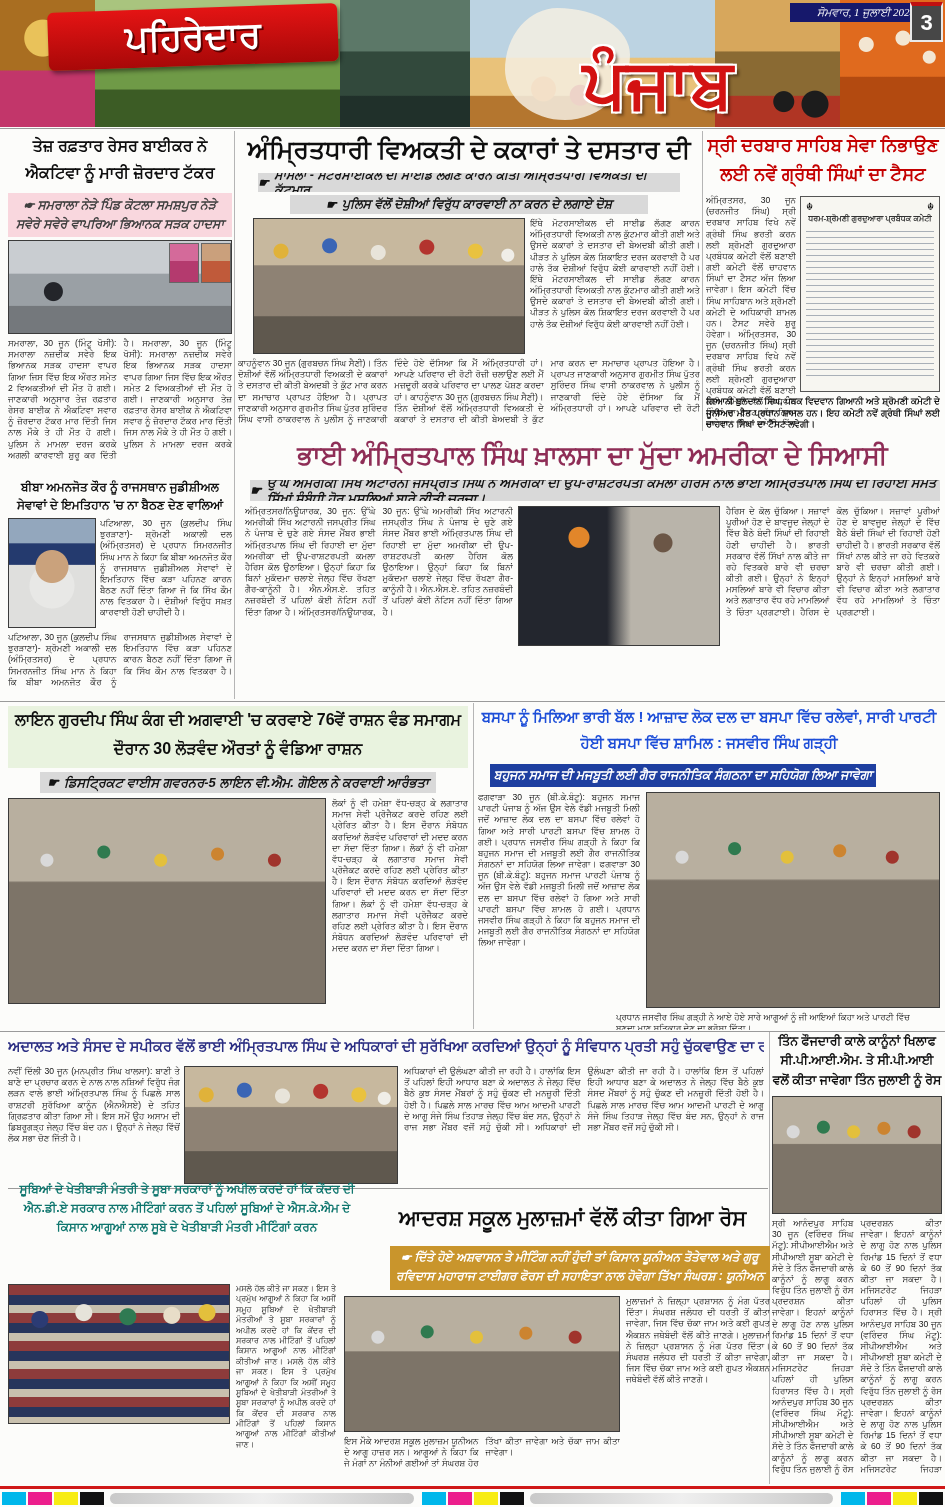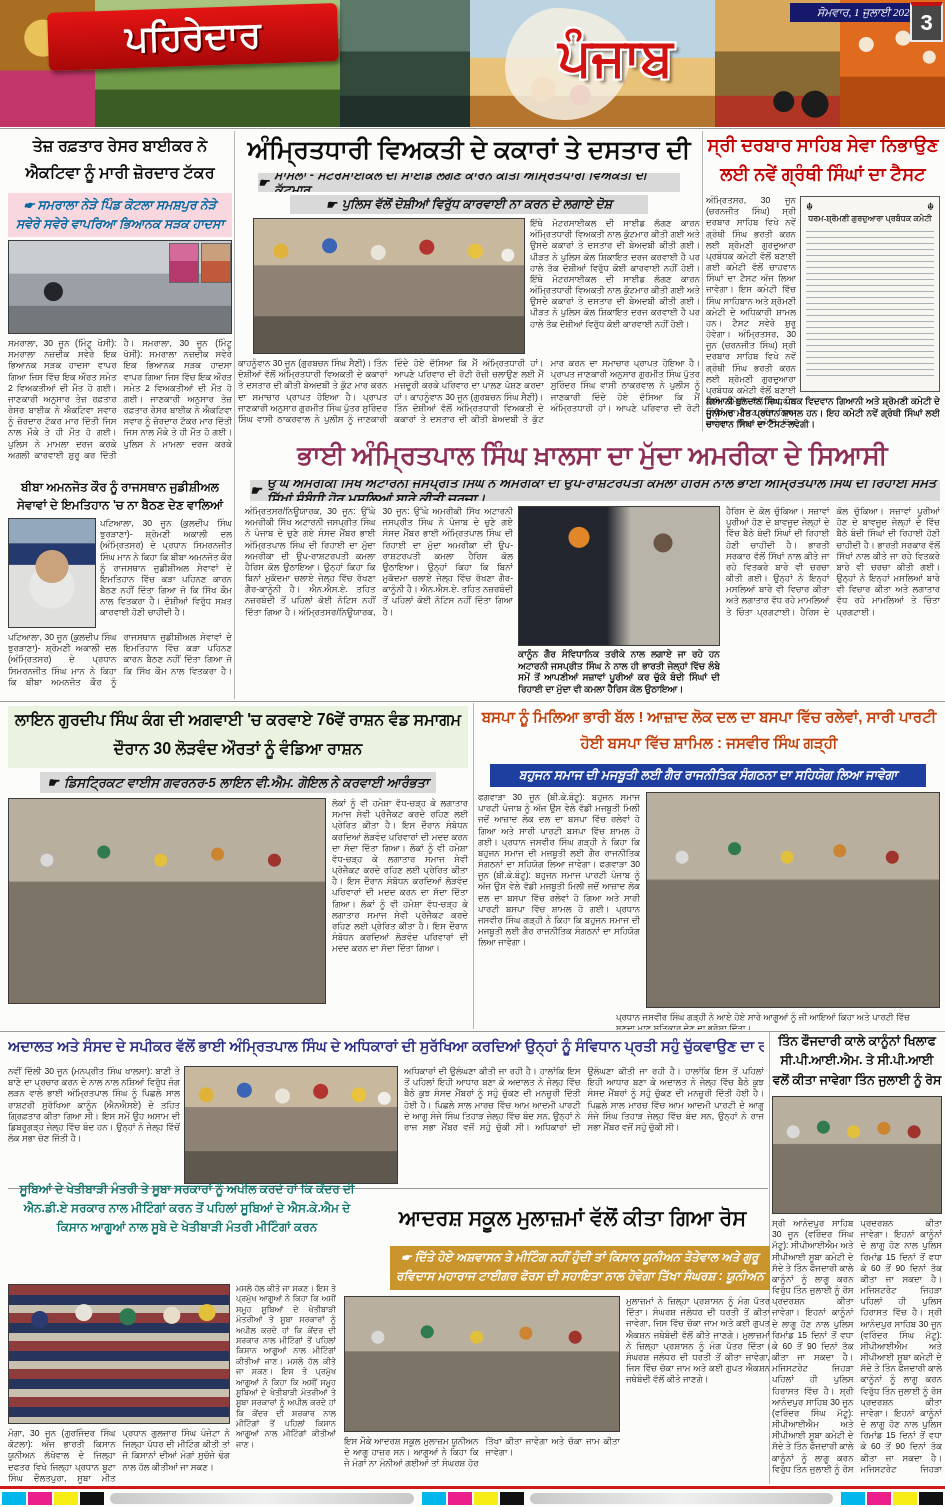--- a/index.html
+++ b/index.html
@@ -7,21 +7,21 @@
   #page{position:relative;width:945px;height:1507px;margin:0 auto;background:#fcfcfa;
         font-family:"Liberation Sans",sans-serif;overflow:hidden}
   .abs{position:absolute}
   .hl{font-weight:bold;text-align:center;color:#0e0e0e;line-height:1.45}
   .bodytxt{font-size:8.6px;line-height:1.3;text-align:justify;color:#151515;overflow:hidden}
   .c2{column-count:2;column-gap:7px}
   .c3{column-count:3;column-gap:7px}
   .cap{font-size:9px;font-weight:bold;line-height:1.28;text-align:justify;color:#111;overflow:hidden}
   .bar{display:flex;align-items:center;justify-content:center;gap:5px;font-weight:bold;font-style:italic;overflow:hidden}
   .greybar{background:#d9d9d9;color:#141414;font-size:12.5px}
-  .pinkbox{background:#f9d7de;color:#0369a1;font-weight:bold;font-style:italic;
+  .pinkbox{background:#f9d7de;color:#404040;font-weight:bold;font-style:italic;
            font-size:12.5px;text-align:center;line-height:1.55;padding:3px 4px;overflow:hidden}
   .bluebar{background:#1e3fa0;color:#fff;font-size:12.5px}
   .orangebar{background:#c9952c;color:#fff;font-size:12px;line-height:1.6;text-align:center;
              font-weight:bold;font-style:italic;padding:2px 6px;overflow:hidden}
   .ph{border:1px solid #3b3b3b;overflow:hidden}
   .ph-street{background:
      radial-gradient(circle at 20% 55%, #23252a 0 9px, transparent 10px),
      linear-gradient(180deg,#c9cdd1 0 35%,#9aa0a5 36% 70%,#74787c 71% 100%)}
   .ph-people{background:
      radial-gradient(circle at 10% 24%, #e0b23a 0 7px, transparent 8px),
@@ -73,21 +73,21 @@
     <div class="abs" style="left:0;top:0;width:95px;height:127px;background:radial-gradient(circle at 45% 30%,#e9c25a 0 18px,transparent 19px),linear-gradient(180deg,#a96e21 0 55%,#c2366a 56% 100%)"></div>
     <div class="abs" style="left:95px;top:0;width:245px;height:127px;background:radial-gradient(circle at 55% 35%,#d8902b 0 9px,transparent 10px),radial-gradient(circle at 75% 40%,#4f7ec2 0 8px,transparent 9px),linear-gradient(180deg,#a9c47e 0 30%,#6f9a47 31% 70%,#3c5c25 71% 100%)"></div>
     <div class="abs" style="left:340px;top:0;width:130px;height:127px;background:linear-gradient(180deg,#5c7868 0 40%,#32493c 41% 75%,#20302a 76% 100%)"></div>
     <div class="abs" style="left:470px;top:0;width:245px;height:127px;background:radial-gradient(circle at 30% 70%,#e8903a 0 12px,transparent 13px),radial-gradient(circle at 45% 75%,#c23a3a 0 10px,transparent 11px),linear-gradient(180deg,#bcd3e2 0 45%,#e9c27a 46% 75%,#b4762f 76% 100%)"></div>
     <div class="abs" style="left:715px;top:0;width:125px;height:127px;background:radial-gradient(circle at 55% 80%,#1c1c1c 0 10px,transparent 11px),radial-gradient(circle at 80% 82%,#1c1c1c 0 13px,transparent 14px),linear-gradient(180deg,#d7a75c 0 40%,#8a6a33 41% 75%,#b03524 76% 100%)"></div>
     <div class="abs" style="left:840px;top:0;width:105px;height:127px;background:radial-gradient(circle at 25% 35%,#f3e6d2 0 7px,transparent 8px),radial-gradient(circle at 60% 30%,#f3e6d2 0 7px,transparent 8px),radial-gradient(circle at 85% 45%,#f3e6d2 0 6px,transparent 7px),linear-gradient(180deg,#e06a1e 0 60%,#b34a10 61% 100%)"></div>
     <div class="abs" style="left:505px;top:8px;width:125px;height:112px;background:#f4efe2;opacity:.85;border-radius:42% 58% 52% 48%/55% 42% 58% 45%"></div>
     <div class="abs" style="left:48px;top:8px;width:290px;height:58px;background:linear-gradient(180deg,#e41414,#a80808);transform:rotate(-2deg);display:flex;align-items:center;justify-content:center;border-radius:6px;box-shadow:2px 3px 4px rgba(0,0,0,.45)">
       <span style="color:#fff;font-weight:bold;font-size:36px;text-shadow:2px 2px 0 #5c0000">ਪਹਿਰੇਦਾਰ</span>
     </div>
-    <div class="abs masttitle" style="left:498px;top:21px;width:235px;height:100px;font-size:52px;text-align:center;line-height:1.4">ਪੰਜਾਬ</div>
+    <div class="abs masttitle" style="left:498px;top:36px;width:235px;height:100px;font-size:68px;text-align:right;line-height:1.4">ਪੰਜਾਬ</div>
     <div class="abs" style="left:790px;top:3px;width:152px;height:19px;background:#16186b;display:flex;align-items:center;justify-content:center">
       <span style="color:#fff;font-size:11px;font-style:italic;font-family:'Liberation Serif',serif">ਸੋਮਵਾਰ, 1 ਜੁਲਾਈ 2024</span>
     </div>
     <div class="abs" style="left:910px;top:2px;width:33px;height:40px;background:#474747;border:2px solid #e9e9e9;border-top:4px solid #c01010;display:flex;align-items:center;justify-content:center">
       <span style="color:#fff;font-weight:bold;font-size:22px">3</span>
     </div>
   </div>
   <div class="abs hrule" style="left:0;top:128px;width:945px"></div>
 
   <div class="abs vrule" style="left:234px;top:131px;height:568px"></div>
@@ -134,57 +134,55 @@
   </div>
   <div class="abs cap" style="left:706px;top:396px;width:234px;height:38px">ਗਿਆਨੀ ਬੁਲਦਾਨ ਸਿੰਘ, ਪੰਥਕ ਵਿਦਵਾਨ ਗਿਆਨੀ ਅਤੇ ਸ਼੍ਰੋਮਣੀ ਕਮੇਟੀ ਦੇ ਜੂਨੀਅਰ ਮੀਤ ਪ੍ਰਧਾਨ ਸ਼ਾਮਲ ਹਨ। ਇਹ ਕਮੇਟੀ ਨਵੇਂ ਗ੍ਰੰਥੀ ਸਿੰਘਾਂ ਲਈ ਚਾਹਵਾਨ ਸਿੰਘਾਂ ਦਾ ਟੈਸਟ ਲਵੇਗੀ।</div>
 
   <div class="abs hl" style="left:245px;top:436px;width:695px;height:40px;font-size:26px;line-height:1.5;color:#8e2d56;overflow:hidden">ਭਾਈ ਅੰਮ੍ਰਿਤਪਾਲ ਸਿੰਘ ਖ਼ਾਲਸਾ ਦਾ ਮੁੱਦਾ ਅਮਰੀਕਾ ਦੇ ਸਿਆਸੀ ਗਲਿਆਰਿਆਂ ਵਿੱਚ ਪਹੁੰਚਿਆ</div>
   <div class="abs bar greybar" style="left:250px;top:480px;width:690px;height:21px;font-size:13px">
     <span>☛</span>
     <span>ਉੱਘੇ ਅਮਰੀਕੀ ਸਿੱਖ ਅਟਾਰਨੀ ਜਸਪ੍ਰੀਤ ਸਿੰਘ ਨੇ ਅਮਰੀਕਾ ਦੀ ਉਪ-ਰਾਸ਼ਟਰਪਤੀ ਕਮਲਾ ਹੈਰਿਸ ਨਾਲ ਭਾਈ ਅੰਮ੍ਰਿਤਪਾਲ ਸਿੰਘ ਦੀ ਰਿਹਾਈ ਸਮੇਤ ਸਿੱਖਾਂ ਸੰਬੰਧੀ ਹੋਰ ਮਸਲਿਆਂ ਬਾਰੇ ਕੀਤੀ ਚਰਚਾ।</span>
   </div>
   <div class="abs bodytxt c2" style="left:245px;top:506px;width:268px;height:190px">ਅੰਮ੍ਰਿਤਸਰ/ਨਿਊਯਾਰਕ, 30 ਜੂਨ: ਉੱਘੇ ਅਮਰੀਕੀ ਸਿੱਖ ਅਟਾਰਨੀ ਜਸਪ੍ਰੀਤ ਸਿੰਘ ਨੇ ਪੰਜਾਬ ਦੇ ਚੁਣੇ ਗਏ ਸੰਸਦ ਮੈਂਬਰ ਭਾਈ ਅੰਮ੍ਰਿਤਪਾਲ ਸਿੰਘ ਦੀ ਰਿਹਾਈ ਦਾ ਮੁੱਦਾ ਅਮਰੀਕਾ ਦੀ ਉਪ-ਰਾਸ਼ਟਰਪਤੀ ਕਮਲਾ ਹੈਰਿਸ ਕੋਲ ਉਠਾਇਆ। ਉਨ੍ਹਾਂ ਕਿਹਾ ਕਿ ਬਿਨਾਂ ਮੁਕੱਦਮਾ ਚਲਾਏ ਜੇਲ੍ਹ ਵਿੱਚ ਰੱਖਣਾ ਗੈਰ-ਕਾਨੂੰਨੀ ਹੈ। ਐਨ.ਐਸ.ਏ. ਤਹਿਤ ਨਜ਼ਰਬੰਦੀ ਤੋਂ ਪਹਿਲਾਂ ਕੋਈ ਨੋਟਿਸ ਨਹੀਂ ਦਿੱਤਾ ਗਿਆ ਹੈ। ਅੰਮ੍ਰਿਤਸਰ/ਨਿਊਯਾਰਕ, 30 ਜੂਨ: ਉੱਘੇ ਅਮਰੀਕੀ ਸਿੱਖ ਅਟਾਰਨੀ ਜਸਪ੍ਰੀਤ ਸਿੰਘ ਨੇ ਪੰਜਾਬ ਦੇ ਚੁਣੇ ਗਏ ਸੰਸਦ ਮੈਂਬਰ ਭਾਈ ਅੰਮ੍ਰਿਤਪਾਲ ਸਿੰਘ ਦੀ ਰਿਹਾਈ ਦਾ ਮੁੱਦਾ ਅਮਰੀਕਾ ਦੀ ਉਪ-ਰਾਸ਼ਟਰਪਤੀ ਕਮਲਾ ਹੈਰਿਸ ਕੋਲ ਉਠਾਇਆ। ਉਨ੍ਹਾਂ ਕਿਹਾ ਕਿ ਬਿਨਾਂ ਮੁਕੱਦਮਾ ਚਲਾਏ ਜੇਲ੍ਹ ਵਿੱਚ ਰੱਖਣਾ ਗੈਰ-ਕਾਨੂੰਨੀ ਹੈ। ਐਨ.ਐਸ.ਏ. ਤਹਿਤ ਨਜ਼ਰਬੰਦੀ ਤੋਂ ਪਹਿਲਾਂ ਕੋਈ ਨੋਟਿਸ ਨਹੀਂ ਦਿੱਤਾ ਗਿਆ ਹੈ।</div>
   <div class="abs ph ph-indoor" style="left:518px;top:506px;width:202px;height:140px"></div>
-  <div class="abs cap" style="left:518px;top:649px;width:202px;height:47px">ਕਾਨੂੰਨ ਗੈਰ ਸੰਵਿਧਾਨਿਕ ਤਰੀਕੇ ਨਾਲ ਲਗਾਏ ਜਾ ਰਹੇ ਹਨ ਅਟਾਰਨੀ ਜਸਪ੍ਰੀਤ ਸਿੰਘ ਨੇ ਨਾਲ ਹੀ ਭਾਰਤੀ ਜੇਲ੍ਹਾਂ ਵਿੱਚ ਲੰਬੇ ਸਮੇਂ ਤੋਂ ਆਪਣੀਆਂ ਸਜ਼ਾਵਾਂ ਪੂਰੀਆਂ ਕਰ ਚੁੱਕੇ ਬੰਦੀ ਸਿੰਘਾਂ ਦੀ ਰਿਹਾਈ ਦਾ ਮੁੱਦਾ ਵੀ ਕਮਲਾ ਹੈਰਿਸ ਕੋਲ ਉਠਾਇਆ।</div>
   <div class="abs bodytxt c2" style="left:726px;top:506px;width:214px;height:190px">ਹੈਰਿਸ ਦੇ ਕੋਲ ਚੁੱਕਿਆ। ਸਜ਼ਾਵਾਂ ਪੂਰੀਆਂ ਹੋਣ ਦੇ ਬਾਵਜੂਦ ਜੇਲ੍ਹਾਂ ਦੇ ਵਿੱਚ ਬੈਠੇ ਬੰਦੀ ਸਿੰਘਾਂ ਦੀ ਰਿਹਾਈ ਹੋਣੀ ਚਾਹੀਦੀ ਹੈ। ਭਾਰਤੀ ਸਰਕਾਰ ਵੱਲੋਂ ਸਿੱਖਾਂ ਨਾਲ ਕੀਤੇ ਜਾ ਰਹੇ ਵਿਤਕਰੇ ਬਾਰੇ ਵੀ ਚਰਚਾ ਕੀਤੀ ਗਈ। ਉਨ੍ਹਾਂ ਨੇ ਇਨ੍ਹਾਂ ਮਸਲਿਆਂ ਬਾਰੇ ਵੀ ਵਿਚਾਰ ਕੀਤਾ ਅਤੇ ਲਗਾਤਾਰ ਵੱਧ ਰਹੇ ਮਾਮਲਿਆਂ ਤੇ ਚਿੰਤਾ ਪ੍ਰਗਟਾਈ। ਹੈਰਿਸ ਦੇ ਕੋਲ ਚੁੱਕਿਆ। ਸਜ਼ਾਵਾਂ ਪੂਰੀਆਂ ਹੋਣ ਦੇ ਬਾਵਜੂਦ ਜੇਲ੍ਹਾਂ ਦੇ ਵਿੱਚ ਬੈਠੇ ਬੰਦੀ ਸਿੰਘਾਂ ਦੀ ਰਿਹਾਈ ਹੋਣੀ ਚਾਹੀਦੀ ਹੈ। ਭਾਰਤੀ ਸਰਕਾਰ ਵੱਲੋਂ ਸਿੱਖਾਂ ਨਾਲ ਕੀਤੇ ਜਾ ਰਹੇ ਵਿਤਕਰੇ ਬਾਰੇ ਵੀ ਚਰਚਾ ਕੀਤੀ ਗਈ। ਉਨ੍ਹਾਂ ਨੇ ਇਨ੍ਹਾਂ ਮਸਲਿਆਂ ਬਾਰੇ ਵੀ ਵਿਚਾਰ ਕੀਤਾ ਅਤੇ ਲਗਾਤਾਰ ਵੱਧ ਰਹੇ ਮਾਮਲਿਆਂ ਤੇ ਚਿੰਤਾ ਪ੍ਰਗਟਾਈ।</div>
 
   <div class="abs hl" style="left:8px;top:478px;width:224px;height:36px;font-size:12px;line-height:1.5;overflow:hidden">ਬੀਬਾ ਅਮਨਜੋਤ ਕੌਰ ਨੂੰ ਰਾਜਸਥਾਨ ਜੁਡੀਸ਼ੀਅਲ ਸੇਵਾਵਾਂ ਦੇ ਇਮਤਿਹਾਨ 'ਚ ਨਾ ਬੈਠਣ ਦੇਣ ਵਾਲਿਆਂ ਵਿਰੁੱਧ ਕਾਰਵਾਈ ਹੋਵੇ : ਮਾਨ</div>
   <div class="abs ph ph-portrait" style="left:8px;top:518px;width:88px;height:110px"></div>
   <div class="abs bodytxt" style="left:100px;top:518px;width:132px;height:110px">ਪਟਿਆਲਾ, 30 ਜੂਨ (ਕੁਲਦੀਪ ਸਿੰਘ ਝੁਰੜਾਣਾ)- ਸ਼੍ਰੋਮਣੀ ਅਕਾਲੀ ਦਲ (ਅੰਮ੍ਰਿਤਸਰ) ਦੇ ਪ੍ਰਧਾਨ ਸਿਮਰਨਜੀਤ ਸਿੰਘ ਮਾਨ ਨੇ ਕਿਹਾ ਕਿ ਬੀਬਾ ਅਮਨਜੋਤ ਕੌਰ ਨੂੰ ਰਾਜਸਥਾਨ ਜੁਡੀਸ਼ੀਅਲ ਸੇਵਾਵਾਂ ਦੇ ਇਮਤਿਹਾਨ ਵਿੱਚ ਕੜਾ ਪਹਿਨਣ ਕਾਰਨ ਬੈਠਣ ਨਹੀਂ ਦਿੱਤਾ ਗਿਆ ਜੋ ਕਿ ਸਿੱਖ ਕੌਮ ਨਾਲ ਵਿਤਕਰਾ ਹੈ। ਦੋਸ਼ੀਆਂ ਵਿਰੁੱਧ ਸਖ਼ਤ ਕਾਰਵਾਈ ਹੋਣੀ ਚਾਹੀਦੀ ਹੈ।</div>
   <div class="abs bodytxt c2" style="left:8px;top:632px;width:224px;height:64px">ਪਟਿਆਲਾ, 30 ਜੂਨ (ਕੁਲਦੀਪ ਸਿੰਘ ਝੁਰੜਾਣਾ)- ਸ਼੍ਰੋਮਣੀ ਅਕਾਲੀ ਦਲ (ਅੰਮ੍ਰਿਤਸਰ) ਦੇ ਪ੍ਰਧਾਨ ਸਿਮਰਨਜੀਤ ਸਿੰਘ ਮਾਨ ਨੇ ਕਿਹਾ ਕਿ ਬੀਬਾ ਅਮਨਜੋਤ ਕੌਰ ਨੂੰ ਰਾਜਸਥਾਨ ਜੁਡੀਸ਼ੀਅਲ ਸੇਵਾਵਾਂ ਦੇ ਇਮਤਿਹਾਨ ਵਿੱਚ ਕੜਾ ਪਹਿਨਣ ਕਾਰਨ ਬੈਠਣ ਨਹੀਂ ਦਿੱਤਾ ਗਿਆ ਜੋ ਕਿ ਸਿੱਖ ਕੌਮ ਨਾਲ ਵਿਤਕਰਾ ਹੈ। ਦੋਸ਼ੀਆਂ ਵਿਰੁੱਧ ਸਖ਼ਤ ਕਾਰਵਾਈ ਹੋਣੀ ਚਾਹੀਦੀ ਹੈ।</div>
 
   <div class="abs hl" style="left:8px;top:706px;width:460px;height:62px;font-size:16px;line-height:1.8;background:#e9f3df;overflow:hidden">ਲਾਇਨ ਗੁਰਦੀਪ ਸਿੰਘ ਕੰਗ ਦੀ ਅਗਵਾਈ 'ਚ ਕਰਵਾਏ 76ਵੇਂ ਰਾਸ਼ਨ ਵੰਡ ਸਮਾਗਮ ਦੌਰਾਨ 30 ਲੋੜਵੰਦ ਔਰਤਾਂ ਨੂੰ ਵੰਡਿਆ ਰਾਸ਼ਨ</div>
   <div class="abs bar greybar" style="left:40px;top:772px;width:396px;height:21px;font-size:13px">
     <span>☛</span>
     <span>ਡਿਸਟ੍ਰਿਕਟ ਵਾਈਸ ਗਵਰਨਰ-5 ਲਾਇਨ ਵੀ.ਐਮ. ਗੋਇਲ ਨੇ ਕਰਵਾਈ ਆਰੰਭਤਾ</span>
   </div>
   <div class="abs ph ph-crowd" style="left:8px;top:798px;width:318px;height:206px"></div>
   <div class="abs bodytxt" style="left:332px;top:798px;width:136px;height:256px">ਲੋਕਾਂ ਨੂੰ ਵੀ ਹਮੇਸ਼ਾ ਵੱਧ-ਚੜ੍ਹ ਕੇ ਲਗਾਤਾਰ ਸਮਾਜ ਸੇਵੀ ਪ੍ਰੋਜੈਕਟ ਕਰਦੇ ਰਹਿਣ ਲਈ ਪ੍ਰੇਰਿਤ ਕੀਤਾ ਹੈ। ਇਸ ਦੌਰਾਨ ਸੰਬੋਧਨ ਕਰਦਿਆਂ ਲੋੜਵੰਦ ਪਰਿਵਾਰਾਂ ਦੀ ਮਦਦ ਕਰਨ ਦਾ ਸੱਦਾ ਦਿੱਤਾ ਗਿਆ। ਲੋਕਾਂ ਨੂੰ ਵੀ ਹਮੇਸ਼ਾ ਵੱਧ-ਚੜ੍ਹ ਕੇ ਲਗਾਤਾਰ ਸਮਾਜ ਸੇਵੀ ਪ੍ਰੋਜੈਕਟ ਕਰਦੇ ਰਹਿਣ ਲਈ ਪ੍ਰੇਰਿਤ ਕੀਤਾ ਹੈ। ਇਸ ਦੌਰਾਨ ਸੰਬੋਧਨ ਕਰਦਿਆਂ ਲੋੜਵੰਦ ਪਰਿਵਾਰਾਂ ਦੀ ਮਦਦ ਕਰਨ ਦਾ ਸੱਦਾ ਦਿੱਤਾ ਗਿਆ। ਲੋਕਾਂ ਨੂੰ ਵੀ ਹਮੇਸ਼ਾ ਵੱਧ-ਚੜ੍ਹ ਕੇ ਲਗਾਤਾਰ ਸਮਾਜ ਸੇਵੀ ਪ੍ਰੋਜੈਕਟ ਕਰਦੇ ਰਹਿਣ ਲਈ ਪ੍ਰੇਰਿਤ ਕੀਤਾ ਹੈ। ਇਸ ਦੌਰਾਨ ਸੰਬੋਧਨ ਕਰਦਿਆਂ ਲੋੜਵੰਦ ਪਰਿਵਾਰਾਂ ਦੀ ਮਦਦ ਕਰਨ ਦਾ ਸੱਦਾ ਦਿੱਤਾ ਗਿਆ।</div>
 
-  <div class="abs hl" style="left:478px;top:704px;width:462px;height:56px;font-size:15px;line-height:1.75;color:#c2410c;overflow:hidden">ਬਸਪਾ ਨੂੰ ਮਿਲਿਆ ਭਾਰੀ ਬੱਲ ! ਆਜ਼ਾਦ ਲੋਕ ਦਲ ਦਾ ਬਸਪਾ ਵਿੱਚ ਰਲੇਵਾਂ, ਸਾਰੀ ਪਾਰਟੀ ਹੋਈ ਬਸਪਾ ਵਿੱਚ ਸ਼ਾਮਿਲ : ਜਸਵੀਰ ਸਿੰਘ ਗੜ੍ਹੀ</div>
-  <div class="abs bar bluebar" style="left:490px;top:764px;width:436px;height:23px">
+  <div class="abs hl" style="left:478px;top:704px;width:462px;height:56px;font-size:15px;line-height:1.75;color:#1d4ed8;overflow:hidden">ਬਸਪਾ ਨੂੰ ਮਿਲਿਆ ਭਾਰੀ ਬੱਲ ! ਆਜ਼ਾਦ ਲੋਕ ਦਲ ਦਾ ਬਸਪਾ ਵਿੱਚ ਰਲੇਵਾਂ, ਸਾਰੀ ਪਾਰਟੀ ਹੋਈ ਬਸਪਾ ਵਿੱਚ ਸ਼ਾਮਿਲ : ਜਸਵੀਰ ਸਿੰਘ ਗੜ੍ਹੀ</div>
+  <div class="abs bar bluebar" style="left:490px;top:764px;width:386px;height:23px">
     <span>ਬਹੁਜਨ ਸਮਾਜ ਦੀ ਮਜਬੂਤੀ ਲਈ ਗੈਰ ਰਾਜਨੀਤਿਕ ਸੰਗਠਨਾ ਦਾ ਸਹਿਯੋਗ ਲਿਆ ਜਾਵੇਗਾ</span>
   </div>
   <div class="abs bodytxt" style="left:478px;top:792px;width:162px;height:238px">ਫਗਵਾੜਾ 30 ਜੂਨ (ਬੀ.ਕੇ.ਬੰਟੂ): ਬਹੁਜਨ ਸਮਾਜ ਪਾਰਟੀ ਪੰਜਾਬ ਨੂੰ ਅੱਜ ਉਸ ਵੇਲੇ ਵੱਡੀ ਮਜਬੂਤੀ ਮਿਲੀ ਜਦੋਂ ਆਜ਼ਾਦ ਲੋਕ ਦਲ ਦਾ ਬਸਪਾ ਵਿੱਚ ਰਲੇਵਾਂ ਹੋ ਗਿਆ ਅਤੇ ਸਾਰੀ ਪਾਰਟੀ ਬਸਪਾ ਵਿੱਚ ਸ਼ਾਮਲ ਹੋ ਗਈ। ਪ੍ਰਧਾਨ ਜਸਵੀਰ ਸਿੰਘ ਗੜ੍ਹੀ ਨੇ ਕਿਹਾ ਕਿ ਬਹੁਜਨ ਸਮਾਜ ਦੀ ਮਜਬੂਤੀ ਲਈ ਗੈਰ ਰਾਜਨੀਤਿਕ ਸੰਗਠਨਾਂ ਦਾ ਸਹਿਯੋਗ ਲਿਆ ਜਾਵੇਗਾ। ਫਗਵਾੜਾ 30 ਜੂਨ (ਬੀ.ਕੇ.ਬੰਟੂ): ਬਹੁਜਨ ਸਮਾਜ ਪਾਰਟੀ ਪੰਜਾਬ ਨੂੰ ਅੱਜ ਉਸ ਵੇਲੇ ਵੱਡੀ ਮਜਬੂਤੀ ਮਿਲੀ ਜਦੋਂ ਆਜ਼ਾਦ ਲੋਕ ਦਲ ਦਾ ਬਸਪਾ ਵਿੱਚ ਰਲੇਵਾਂ ਹੋ ਗਿਆ ਅਤੇ ਸਾਰੀ ਪਾਰਟੀ ਬਸਪਾ ਵਿੱਚ ਸ਼ਾਮਲ ਹੋ ਗਈ। ਪ੍ਰਧਾਨ ਜਸਵੀਰ ਸਿੰਘ ਗੜ੍ਹੀ ਨੇ ਕਿਹਾ ਕਿ ਬਹੁਜਨ ਸਮਾਜ ਦੀ ਮਜਬੂਤੀ ਲਈ ਗੈਰ ਰਾਜਨੀਤਿਕ ਸੰਗਠਨਾਂ ਦਾ ਸਹਿਯੋਗ ਲਿਆ ਜਾਵੇਗਾ।</div>
   <div class="abs ph ph-crowd" style="left:646px;top:792px;width:294px;height:216px"></div>
   <div class="abs bodytxt" style="left:616px;top:1012px;width:294px;height:18px">ਪ੍ਰਧਾਨ ਜਸਵੀਰ ਸਿੰਘ ਗੜ੍ਹੀ ਨੇ ਆਏ ਹੋਏ ਸਾਰੇ ਆਗੂਆਂ ਨੂੰ ਜੀ ਆਇਆਂ ਕਿਹਾ ਅਤੇ ਪਾਰਟੀ ਵਿੱਚ ਬਣਦਾ ਮਾਣ ਸਤਿਕਾਰ ਦੇਣ ਦਾ ਭਰੋਸਾ ਦਿੱਤਾ।</div>
 
   <div class="abs hl" style="left:8px;top:1034px;width:756px;height:26px;font-size:14.5px;line-height:1.7;color:#2b2e83;white-space:nowrap;overflow:hidden">ਅਦਾਲਤ ਅਤੇ ਸੰਸਦ ਦੇ ਸਪੀਕਰ ਵੱਲੋਂ ਭਾਈ ਅੰਮ੍ਰਿਤਪਾਲ ਸਿੰਘ ਦੇ ਅਧਿਕਾਰਾਂ ਦੀ ਸੁਰੱਖਿਆ ਕਰਦਿਆਂ ਉਨ੍ਹਾਂ ਨੂੰ ਸੰਵਿਧਾਨ ਪ੍ਰਤੀ ਸਹੁੰ ਚੁੱਕਵਾਉਣ ਦਾ ਰਾਹ ਪੱਧਰਾ ਕੀਤਾ ਜਾਵੇ : ਬੀਬੀ ਰਣਜੀਤ ਕੌਰ</div>
   <div class="abs bodytxt" style="left:8px;top:1066px;width:172px;height:118px">ਨਵੀਂ ਦਿੱਲੀ 30 ਜੂਨ (ਮਨਪ੍ਰੀਤ ਸਿੰਘ ਖਾਲਸਾ): ਬਾਣੀ ਤੇ ਬਾਣੇ ਦਾ ਪ੍ਰਚਾਰ ਕਰਨ ਦੇ ਨਾਲ ਨਾਲ ਨਸ਼ਿਆਂ ਵਿਰੁੱਧ ਜੰਗ ਲੜਨ ਵਾਲੇ ਭਾਈ ਅੰਮ੍ਰਿਤਪਾਲ ਸਿੰਘ ਨੂੰ ਪਿਛਲੇ ਸਾਲ ਰਾਸ਼ਟਰੀ ਸੁਰੱਖਿਆ ਕਾਨੂੰਨ (ਐਨਐਸਏ) ਦੇ ਤਹਿਤ ਗ੍ਰਿਫ਼ਤਾਰ ਕੀਤਾ ਗਿਆ ਸੀ। ਇਸ ਸਮੇਂ ਉਹ ਅਸਾਮ ਦੀ ਡਿਬਰੂਗੜ੍ਹ ਜੇਲ੍ਹ ਵਿੱਚ ਬੰਦ ਹਨ। ਉਨ੍ਹਾਂ ਨੇ ਜੇਲ੍ਹ ਵਿੱਚੋਂ ਲੋਕ ਸਭਾ ਚੋਣ ਜਿੱਤੀ ਹੈ।</div>
   <div class="abs ph ph-people" style="left:184px;top:1066px;width:214px;height:118px"></div>
   <div class="abs bodytxt c2" style="left:404px;top:1066px;width:360px;height:118px">ਅਧਿਕਾਰਾਂ ਦੀ ਉਲੰਘਣਾ ਕੀਤੀ ਜਾ ਰਹੀ ਹੈ। ਹਾਲਾਂਕਿ ਇਸ ਤੋਂ ਪਹਿਲਾਂ ਇਹੀ ਆਧਾਰ ਬਣਾ ਕੇ ਅਦਾਲਤ ਨੇ ਜੇਲ੍ਹ ਵਿੱਚ ਬੈਠੇ ਕੁਝ ਸੰਸਦ ਮੈਂਬਰਾਂ ਨੂੰ ਸਹੁੰ ਚੁੱਕਣ ਦੀ ਮਨਜ਼ੂਰੀ ਦਿੱਤੀ ਹੋਈ ਹੈ। ਪਿਛਲੇ ਸਾਲ ਮਾਰਚ ਵਿੱਚ ਆਮ ਆਦਮੀ ਪਾਰਟੀ ਦੇ ਆਗੂ ਸੰਜੇ ਸਿੰਘ ਤਿਹਾੜ ਜੇਲ੍ਹ ਵਿੱਚ ਬੰਦ ਸਨ, ਉਨ੍ਹਾਂ ਨੇ ਰਾਜ ਸਭਾ ਮੈਂਬਰ ਵਜੋਂ ਸਹੁੰ ਚੁੱਕੀ ਸੀ। ਅਧਿਕਾਰਾਂ ਦੀ ਉਲੰਘਣਾ ਕੀਤੀ ਜਾ ਰਹੀ ਹੈ। ਹਾਲਾਂਕਿ ਇਸ ਤੋਂ ਪਹਿਲਾਂ ਇਹੀ ਆਧਾਰ ਬਣਾ ਕੇ ਅਦਾਲਤ ਨੇ ਜੇਲ੍ਹ ਵਿੱਚ ਬੈਠੇ ਕੁਝ ਸੰਸਦ ਮੈਂਬਰਾਂ ਨੂੰ ਸਹੁੰ ਚੁੱਕਣ ਦੀ ਮਨਜ਼ੂਰੀ ਦਿੱਤੀ ਹੋਈ ਹੈ। ਪਿਛਲੇ ਸਾਲ ਮਾਰਚ ਵਿੱਚ ਆਮ ਆਦਮੀ ਪਾਰਟੀ ਦੇ ਆਗੂ ਸੰਜੇ ਸਿੰਘ ਤਿਹਾੜ ਜੇਲ੍ਹ ਵਿੱਚ ਬੰਦ ਸਨ, ਉਨ੍ਹਾਂ ਨੇ ਰਾਜ ਸਭਾ ਮੈਂਬਰ ਵਜੋਂ ਸਹੁੰ ਚੁੱਕੀ ਸੀ।</div>
 
   <div class="abs hl" style="left:772px;top:1032px;width:170px;height:60px;font-size:12.5px;line-height:1.55;overflow:hidden">ਤਿੰਨ ਫੌਜਦਾਰੀ ਕਾਲੇ ਕਾਨੂੰਨਾਂ ਖਿਲਾਫ ਸੀ.ਪੀ.ਆਈ.ਐਮ. ਤੇ ਸੀ.ਪੀ.ਆਈ ਵਲੋਂ ਕੀਤਾ ਜਾਵੇਗਾ ਤਿੰਨ ਜੁਲਾਈ ਨੂੰ ਰੋਸ ਪ੍ਰਦਰਸ਼ਨ</div>
   <div class="abs ph ph-crowd" style="left:772px;top:1096px;width:170px;height:118px"></div>
   <div class="abs bodytxt c2" style="left:772px;top:1218px;width:170px;height:266px">ਸ੍ਰੀ ਆਨੰਦਪੁਰ ਸਾਹਿਬ 30 ਜੂਨ (ਵਰਿੰਦਰ ਸਿੰਘ ਮੱਟੂ): ਸੀਪੀਆਈਐਮ ਅਤੇ ਸੀਪੀਆਈ ਸੂਬਾ ਕਮੇਟੀ ਦੇ ਸੱਦੇ ਤੇ ਤਿੰਨ ਫੌਜਦਾਰੀ ਕਾਲੇ ਕਾਨੂੰਨਾਂ ਨੂੰ ਲਾਗੂ ਕਰਨ ਵਿਰੁੱਧ ਤਿੰਨ ਜੁਲਾਈ ਨੂੰ ਰੋਸ ਪ੍ਰਦਰਸ਼ਨ ਕੀਤਾ ਜਾਵੇਗਾ। ਇਹਨਾਂ ਕਾਨੂੰਨਾਂ ਦੇ ਲਾਗੂ ਹੋਣ ਨਾਲ ਪੁਲਿਸ ਰਿਮਾਂਡ 15 ਦਿਨਾਂ ਤੋਂ ਵਧਾ ਕੇ 60 ਤੋਂ 90 ਦਿਨਾਂ ਤੱਕ ਕੀਤਾ ਜਾ ਸਕਦਾ ਹੈ। ਮਜਿਸਟਰੇਟ ਜਿਹੜਾ ਪਹਿਲਾਂ ਹੀ ਪੁਲਿਸ ਹਿਰਾਸਤ ਵਿੱਚ ਹੈ। ਸ੍ਰੀ ਆਨੰਦਪੁਰ ਸਾਹਿਬ 30 ਜੂਨ (ਵਰਿੰਦਰ ਸਿੰਘ ਮੱਟੂ): ਸੀਪੀਆਈਐਮ ਅਤੇ ਸੀਪੀਆਈ ਸੂਬਾ ਕਮੇਟੀ ਦੇ ਸੱਦੇ ਤੇ ਤਿੰਨ ਫੌਜਦਾਰੀ ਕਾਲੇ ਕਾਨੂੰਨਾਂ ਨੂੰ ਲਾਗੂ ਕਰਨ ਵਿਰੁੱਧ ਤਿੰਨ ਜੁਲਾਈ ਨੂੰ ਰੋਸ ਪ੍ਰਦਰਸ਼ਨ ਕੀਤਾ ਜਾਵੇਗਾ। ਇਹਨਾਂ ਕਾਨੂੰਨਾਂ ਦੇ ਲਾਗੂ ਹੋਣ ਨਾਲ ਪੁਲਿਸ ਰਿਮਾਂਡ 15 ਦਿਨਾਂ ਤੋਂ ਵਧਾ ਕੇ 60 ਤੋਂ 90 ਦਿਨਾਂ ਤੱਕ ਕੀਤਾ ਜਾ ਸਕਦਾ ਹੈ। ਮਜਿਸਟਰੇਟ ਜਿਹੜਾ ਪਹਿਲਾਂ ਹੀ ਪੁਲਿਸ ਹਿਰਾਸਤ ਵਿੱਚ ਹੈ। ਸ੍ਰੀ ਆਨੰਦਪੁਰ ਸਾਹਿਬ 30 ਜੂਨ (ਵਰਿੰਦਰ ਸਿੰਘ ਮੱਟੂ): ਸੀਪੀਆਈਐਮ ਅਤੇ ਸੀਪੀਆਈ ਸੂਬਾ ਕਮੇਟੀ ਦੇ ਸੱਦੇ ਤੇ ਤਿੰਨ ਫੌਜਦਾਰੀ ਕਾਲੇ ਕਾਨੂੰਨਾਂ ਨੂੰ ਲਾਗੂ ਕਰਨ ਵਿਰੁੱਧ ਤਿੰਨ ਜੁਲਾਈ ਨੂੰ ਰੋਸ ਪ੍ਰਦਰਸ਼ਨ ਕੀਤਾ ਜਾਵੇਗਾ। ਇਹਨਾਂ ਕਾਨੂੰਨਾਂ ਦੇ ਲਾਗੂ ਹੋਣ ਨਾਲ ਪੁਲਿਸ ਰਿਮਾਂਡ 15 ਦਿਨਾਂ ਤੋਂ ਵਧਾ ਕੇ 60 ਤੋਂ 90 ਦਿਨਾਂ ਤੱਕ ਕੀਤਾ ਜਾ ਸਕਦਾ ਹੈ। ਮਜਿਸਟਰੇਟ ਜਿਹੜਾ ਪਹਿਲਾਂ ਹੀ ਪੁਲਿਸ ਹਿਰਾਸਤ ਵਿੱਚ ਹੈ।</div>
 
   <div class="abs hl" style="left:8px;top:1180px;width:358px;height:86px;font-size:12px;line-height:1.6;color:#0f766e;overflow:hidden">ਸੂਬਿਆਂ ਦੇ ਖੇਤੀਬਾੜੀ ਮੰਤਰੀ ਤੇ ਸੂਬਾ ਸਰਕਾਰਾਂ ਨੂੰ ਅਪੀਲ ਕਰਦੇ ਹਾਂ ਕਿ ਕੇਂਦਰ ਦੀ ਐਨ.ਡੀ.ਏ ਸਰਕਾਰ ਨਾਲ ਮੀਟਿੰਗਾਂ ਕਰਨ ਤੋਂ ਪਹਿਲਾਂ ਸੂਬਿਆਂ ਦੇ ਐਸ.ਕੇ.ਐਮ ਦੇ ਕਿਸਾਨ ਆਗੂਆਂ ਨਾਲ ਸੂਬੇ ਦੇ ਖੇਤੀਬਾੜੀ ਮੰਤਰੀ ਮੀਟਿੰਗਾਂ ਕਰਨ</div>
   <div class="abs ph ph-rug" style="left:8px;top:1284px;width:222px;height:140px"></div>
   <div class="abs bodytxt" style="left:236px;top:1284px;width:100px;height:212px;font-size:8px">ਮਸਲੇ ਹੱਲ ਕੀਤੇ ਜਾ ਸਕਣ। ਇਸ ਤੇ ਪ੍ਰਮੁੱਖ ਆਗੂਆਂ ਨੇ ਕਿਹਾ ਕਿ ਅਸੀਂ ਸਮੂਹ ਸੂਬਿਆਂ ਦੇ ਖੇਤੀਬਾੜੀ ਮੰਤਰੀਆਂ ਤੇ ਸੂਬਾ ਸਰਕਾਰਾਂ ਨੂੰ ਅਪੀਲ ਕਰਦੇ ਹਾਂ ਕਿ ਕੇਂਦਰ ਦੀ ਸਰਕਾਰ ਨਾਲ ਮੀਟਿੰਗਾਂ ਤੋਂ ਪਹਿਲਾਂ ਕਿਸਾਨ ਆਗੂਆਂ ਨਾਲ ਮੀਟਿੰਗਾਂ ਕੀਤੀਆਂ ਜਾਣ। ਮਸਲੇ ਹੱਲ ਕੀਤੇ ਜਾ ਸਕਣ। ਇਸ ਤੇ ਪ੍ਰਮੁੱਖ ਆਗੂਆਂ ਨੇ ਕਿਹਾ ਕਿ ਅਸੀਂ ਸਮੂਹ ਸੂਬਿਆਂ ਦੇ ਖੇਤੀਬਾੜੀ ਮੰਤਰੀਆਂ ਤੇ ਸੂਬਾ ਸਰਕਾਰਾਂ ਨੂੰ ਅਪੀਲ ਕਰਦੇ ਹਾਂ ਕਿ ਕੇਂਦਰ ਦੀ ਸਰਕਾਰ ਨਾਲ ਮੀਟਿੰਗਾਂ ਤੋਂ ਪਹਿਲਾਂ ਕਿਸਾਨ ਆਗੂਆਂ ਨਾਲ ਮੀਟਿੰਗਾਂ ਕੀਤੀਆਂ ਜਾਣ।</div>
-  <div class="abs bodytxt c2" style="left:8px;top:1428px;width:222px;height:68px">ਮੋਗਾ, 30 ਜੂਨ (ਗੁਰਜਿੰਦਰ ਸਿੰਘ ਕੋਟਲਾ): ਅੱਜ ਭਾਰਤੀ ਕਿਸਾਨ ਯੂਨੀਅਨ ਲੱਖੋਵਾਲ ਦੇ ਜਿਲ੍ਹਾ ਦਫਤਰ ਵਿਖੇ ਜਿਲ੍ਹਾ ਪ੍ਰਧਾਨ ਬੂਟਾ ਸਿੰਘ ਦੌਲਤਪੁਰਾ, ਸੂਬਾ ਮੀਤ ਪ੍ਰਧਾਨ ਗੁਲਜਾਰ ਸਿੰਘ ਪੰਜੇਟਾ ਨੇ ਜਿਲ੍ਹਾ ਪੱਧਰ ਦੀ ਮੀਟਿੰਗ ਕੀਤੀ ਤਾਂ ਜੋ ਕਿਸਾਨਾਂ ਦੀਆਂ ਮੰਗਾਂ ਸੁਚੱਜੇ ਢੰਗ ਨਾਲ ਹੱਲ ਕੀਤੀਆਂ ਜਾ ਸਕਣ।</div>
   <div class="abs bodytxt" style="left:340px;top:1284px;width:0;height:0">ਇਸ ਮੌਕੇ ਬਲਕਰਨ ਸਿੰਘ ਢਿੱਲੋਂ ਜਿਲ੍ਹਾ ਮੀਤ ਇੰਚਾਰਜ, ਗੁਰਮੇਲ ਸਿੰਘ ਬਰੋਲੀ ਜਿਲ੍ਹਾ ਮੀਤ ਪ੍ਰਧਾਨ, ਰਵਿੰਦਰ ਸਿੰਘ ਭੱਲਾ ਜਿਲ੍ਹਾ ਜਨਰਲ ਸਕੱਤਰ, ਲਖਵਿੰਦਰ ਸਿੰਘ ਸਲਾਹਕਾਰ ਮੀਤ ਪ੍ਰਧਾਨ, ਹਰਜੀਤ ਸਿੰਘ ਮਾਨਾਂ, ਪਾਲ ਸਿੰਘ ਘੱਲ ਕਲਾਂ ਹਾਜ਼ਰ ਸਨ।</div>
 
   <div class="abs hl" style="left:375px;top:1202px;width:395px;height:40px;font-size:21px;line-height:1.5;overflow:hidden">ਆਦਰਸ਼ ਸਕੂਲ ਮੁਲਾਜ਼ਮਾਂ ਵੱਲੋਂ ਕੀਤਾ ਗਿਆ ਰੋਸ ਪ੍ਰਦਰਸ਼ਨ</div>
   <div class="abs orangebar" style="left:390px;top:1246px;width:380px;height:44px">
     <span>☛</span>
     <span>ਦਿੱਤੇ ਹੋਏ ਅਸ਼ਵਾਸਨ ਤੇ ਮੀਟਿੰਗ ਨਹੀਂ ਹੁੰਦੀ ਤਾਂ ਕਿਸਾਨ ਯੂਨੀਅਨ ਤੋਤੇਵਾਲ ਅਤੇ ਗੁਰੂ ਰਵਿਦਾਸ ਮਹਾਰਾਜ ਟਾਈਗਰ ਫੋਰਸ ਦੀ ਸਹਾਇਤਾ ਨਾਲ ਹੋਵੇਗਾ ਤਿੱਖਾ ਸੰਘਰਸ਼ : ਯੂਨੀਅਨ ਆਗੂ</span>
   </div>
   <div class="abs ph ph-crowd" style="left:344px;top:1296px;width:276px;height:136px"></div>
   <div class="abs bodytxt c2" style="left:344px;top:1436px;width:276px;height:58px">ਇਸ ਮੌਕੇ ਆਦਰਸ਼ ਸਕੂਲ ਮੁਲਾਜ਼ਮ ਯੂਨੀਅਨ ਦੇ ਆਗੂ ਹਾਜ਼ਰ ਸਨ। ਆਗੂਆਂ ਨੇ ਕਿਹਾ ਕਿ ਜੇ ਮੰਗਾਂ ਨਾ ਮੰਨੀਆਂ ਗਈਆਂ ਤਾਂ ਸੰਘਰਸ਼ ਹੋਰ ਤਿੱਖਾ ਕੀਤਾ ਜਾਵੇਗਾ ਅਤੇ ਚੱਕਾ ਜਾਮ ਕੀਤਾ ਜਾਵੇਗਾ।</div>
   <div class="abs bodytxt" style="left:626px;top:1296px;width:144px;height:198px">ਮੁਲਾਜ਼ਮਾਂ ਨੇ ਜ਼ਿਲ੍ਹਾ ਪ੍ਰਸ਼ਾਸਨ ਨੂੰ ਮੰਗ ਪੱਤਰ ਦਿੱਤਾ। ਸੰਘਰਸ਼ ਜਲੰਧਰ ਦੀ ਧਰਤੀ ਤੋਂ ਕੀਤਾ ਜਾਵੇਗਾ, ਜਿਸ ਵਿੱਚ ਚੱਕਾ ਜਾਮ ਅਤੇ ਕਈ ਗੁਪਤ ਐਕਸ਼ਨ ਜਥੇਬੰਦੀ ਵੱਲੋਂ ਕੀਤੇ ਜਾਣਗੇ। ਮੁਲਾਜ਼ਮਾਂ ਨੇ ਜ਼ਿਲ੍ਹਾ ਪ੍ਰਸ਼ਾਸਨ ਨੂੰ ਮੰਗ ਪੱਤਰ ਦਿੱਤਾ। ਸੰਘਰਸ਼ ਜਲੰਧਰ ਦੀ ਧਰਤੀ ਤੋਂ ਕੀਤਾ ਜਾਵੇਗਾ, ਜਿਸ ਵਿੱਚ ਚੱਕਾ ਜਾਮ ਅਤੇ ਕਈ ਗੁਪਤ ਐਕਸ਼ਨ ਜਥੇਬੰਦੀ ਵੱਲੋਂ ਕੀਤੇ ਜਾਣਗੇ।</div>

